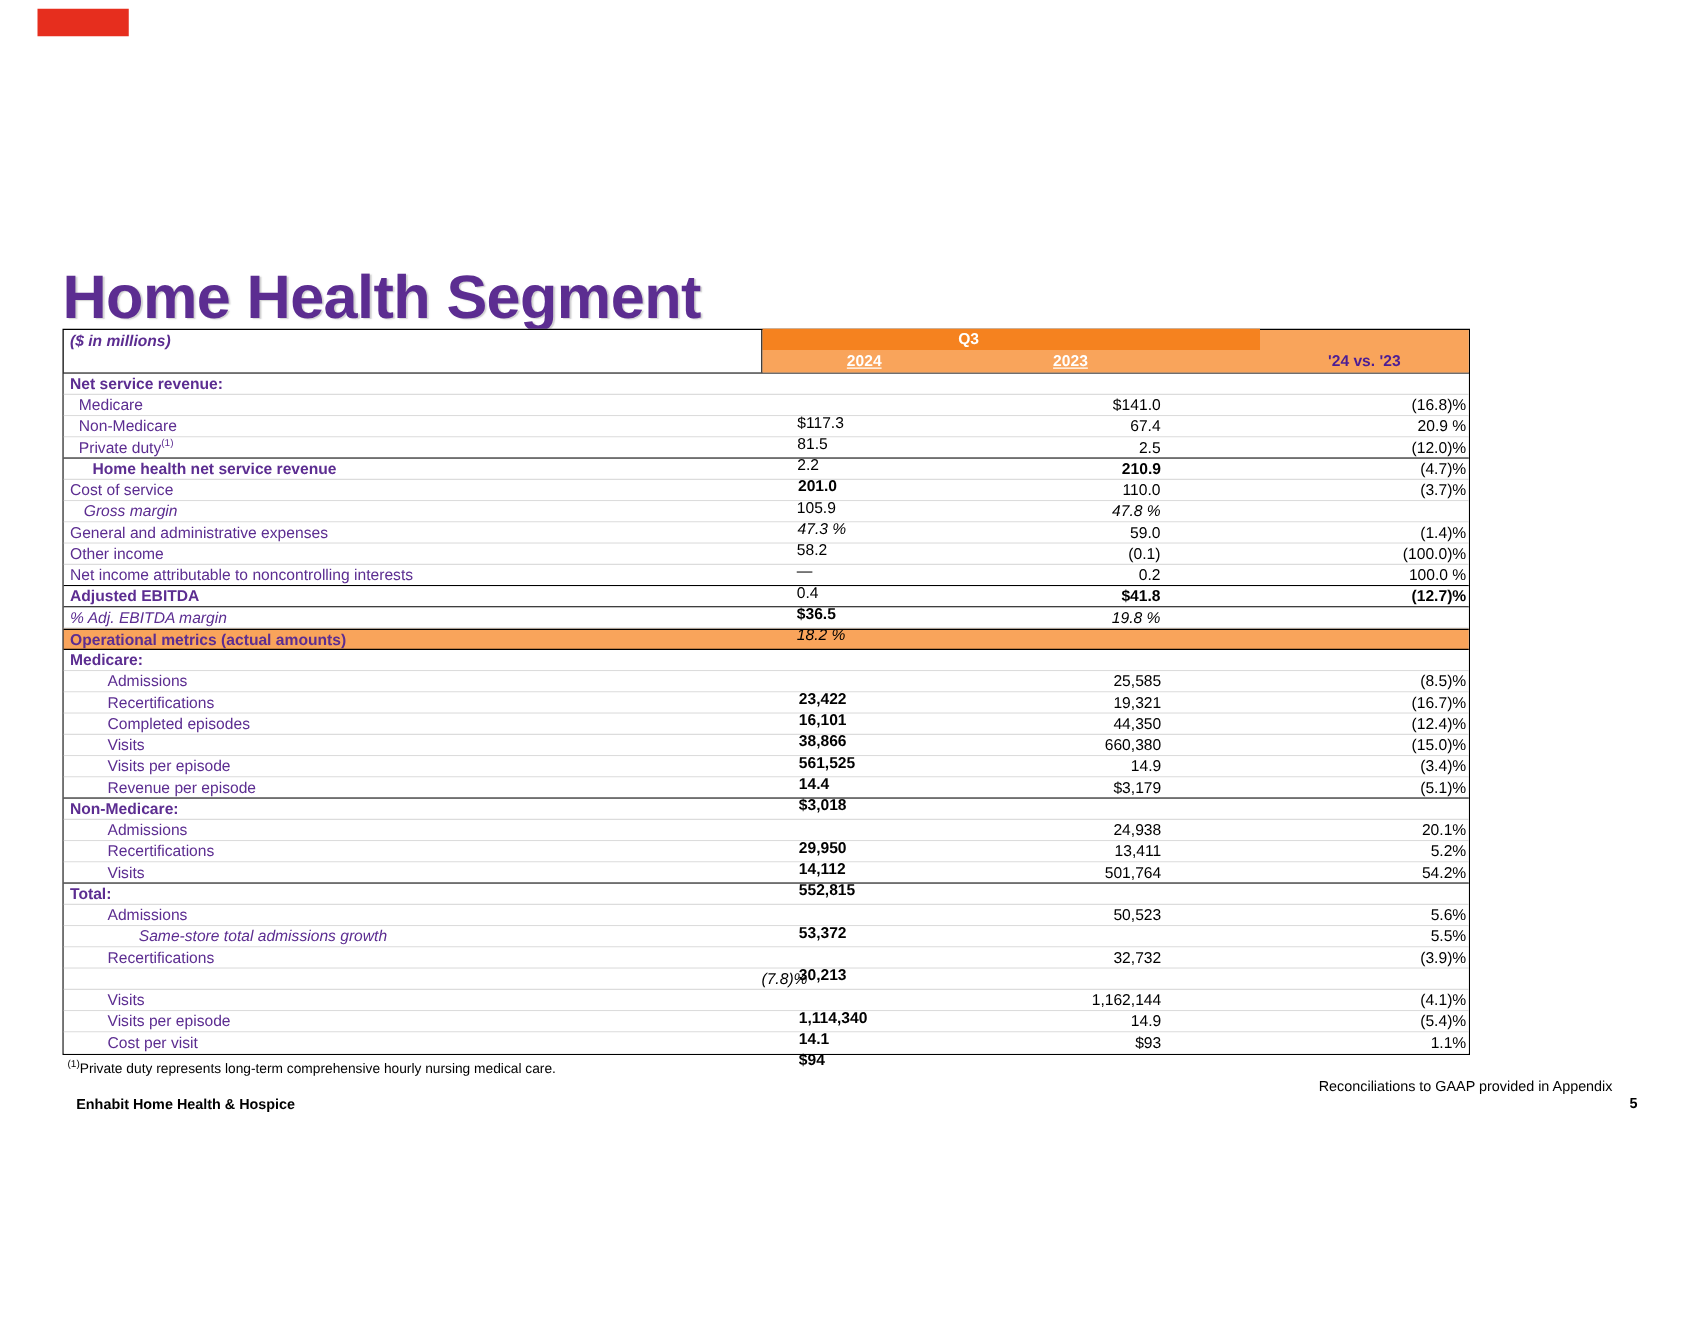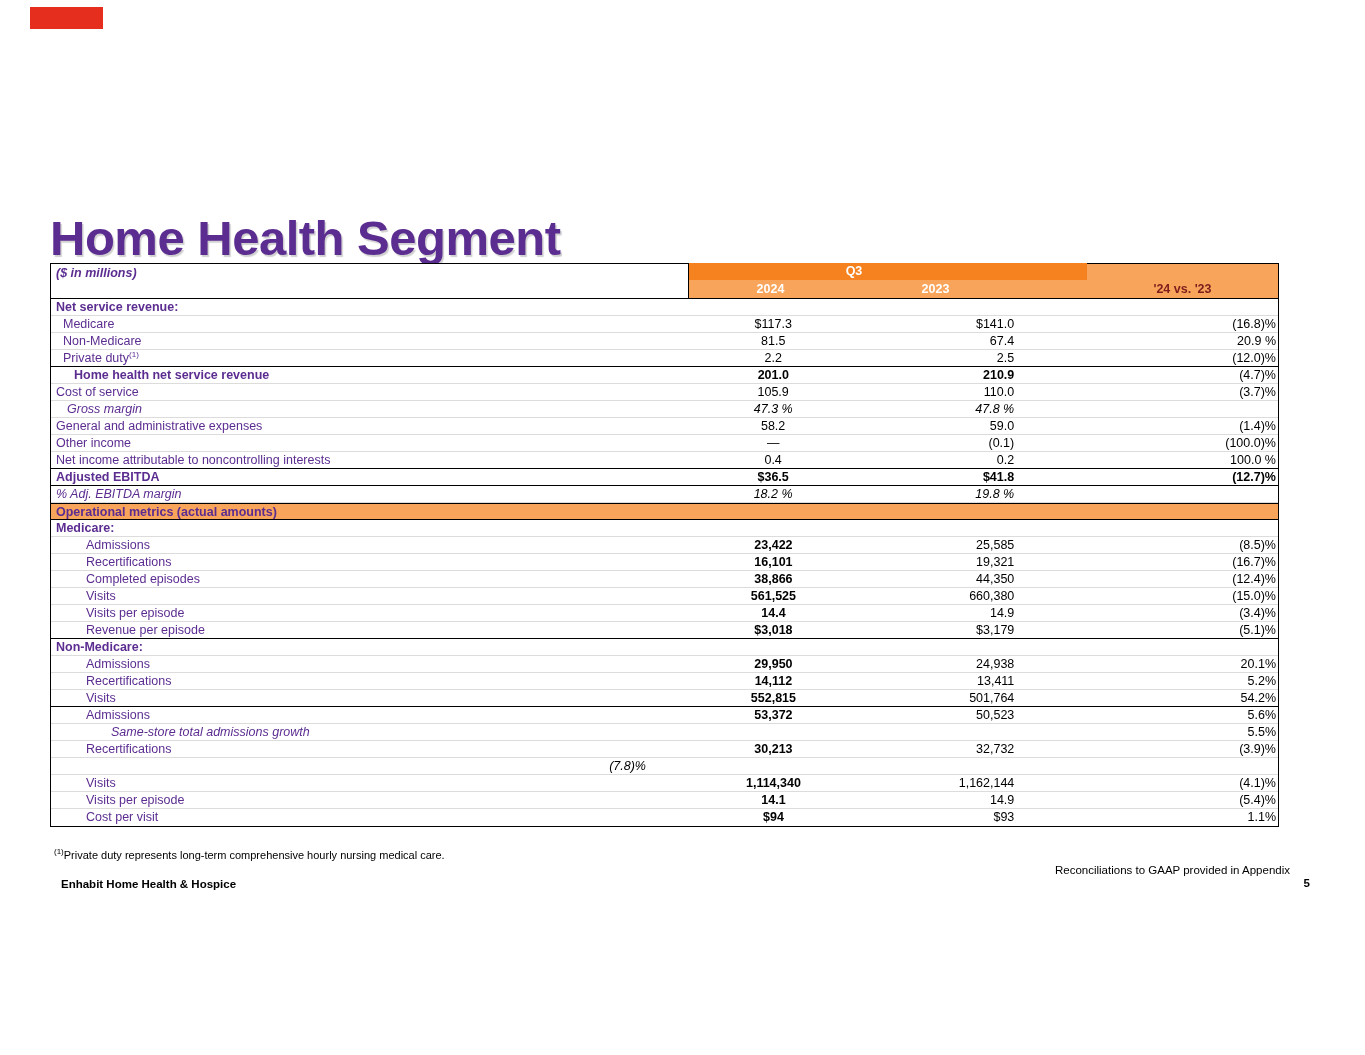--- a/index.html
+++ b/index.html
@@ -8,48 +8,48 @@
 
   .marker { position: absolute; left: 30px; top: 7px; width: 73px; height: 22px; background: var(--marker_red); }
 
   .title {
     position: absolute; left: 50px; top: 210px;
     font-size: 49px; font-weight: bold; color: var(--purple);
     letter-spacing: -0.5px; white-space: nowrap;
     text-shadow: 1.5px 1.5px 1px rgba(120,120,120,0.35);
   }
 
-  .table { position: absolute; left: 50px; top: 263px; width: 1229px; border: 1.5px solid #000; background: #fff; }
+  .table { position: absolute; left: 50px; top: 263px; width: 1126px; border: 1.5px solid #000; background: #fff; }
 
   
   .thead { display: flex; height: 35px; border-bottom: 1.5px solid #000; }
   .units {
     width: 661px; border-right: 1px solid #000;
     font-size: 12.5px; font-weight: bold; font-style: italic; color: var(--purple);
     padding: 2px 0 0 5px;
   }
   .hcol { width: 398px; display: flex; flex-direction: column; justify-content: flex-end; }
   .q3 {
     height: 17px; line-height: 17px; background: var(--dark_orange);
     color: #fff; font-weight: bold; font-size: 12.5px; text-align: center; padding-right: 68px;
   }
-  .yr-row { flex: 1; display: flex; background: var(--light_orange); color: #fff; font-weight: bold; font-size: 12.5px; }
+  .yr-row { flex: 1; display: flex; background: var(--light_orange); color: #fff; font-weight: bold; font-size: 12.5px; text-decoration: underline; }
   .h24 { width: 163px; text-align: center; line-height: 18px; }
   .h23 { width: 235px; padding-right: 68px; text-align: center; line-height: 18px; }
   .hchg {
-    width: 198px; background: var(--light_orange); color: #7f1d1d; font-weight: bold; font-size: 12.5px;
+    width: 198px; background: var(--light_orange); color: #4c1d95; font-weight: bold; font-size: 12.5px;
     display: flex; align-items: flex-end; justify-content: center; padding-bottom: 2px;
   }
 
   
   .t-row { display: flex; height: 17px; line-height: 16px; font-size: 12.5px; border-bottom: 1px solid #dcdcdc; background: #fff; }
   .t-row:last-child { border-bottom: none; }
   .t-row.bb-k { border-bottom: 1.5px solid #000; }
   .c-label { width: 661px; color: var(--purple); white-space: nowrap; overflow: hidden; }
-  .c-v24 { width: 163px; text-align: center; padding-right: 2px; }
+  .c-v24 { width: 163px; text-align: left; padding-right: 2px; margin-top: 14px; }
   .c-v23 { width: 235px; text-align: right; padding-right: 70px; }
   .c-chg { width: 199px; text-align: right; padding-right: 2px; }
   .bold { font-weight: bold; }
   .ital { font-style: italic; }
   .ind0 { padding-left: 5px; }
   .ind1 { padding-left: 12px; }
   .ind2 { padding-left: 16px; }
   .ind3 { padding-left: 23px; }
   .ind4 { padding-left: 35px; }
   .ind5 { padding-left: 60px; }
@@ -220,20 +220,26 @@
         <div class="c-v23">13,411</div>
         <div class="c-chg">5.2%</div>
       </div>
       <div class="t-row bb-k">
         <div class="c-label ind4">Visits</div>
         <div class="c-v24 bold">552,815</div>
         <div class="c-v23">501,764</div>
         <div class="c-chg">54.2%</div>
       </div>
       <div class="t-row">
+        <div class="c-label ind0 bold">Total:</div>
+        <div class="c-v24"></div>
+        <div class="c-v23"></div>
+        <div class="c-chg"></div>
+      </div>
+      <div class="t-row">
         <div class="c-label ind4">Admissions</div>
         <div class="c-v24 bold">53,372</div>
         <div class="c-v23">50,523</div>
         <div class="c-chg">5.6%</div>
       </div>
       <div class="t-row">
         <div class="c-label ind5 ital">Same-store total admissions growth</div>
         <div class="c-v24"></div>
         <div class="c-v23"></div>
         <div class="c-chg">5.5%</div>

